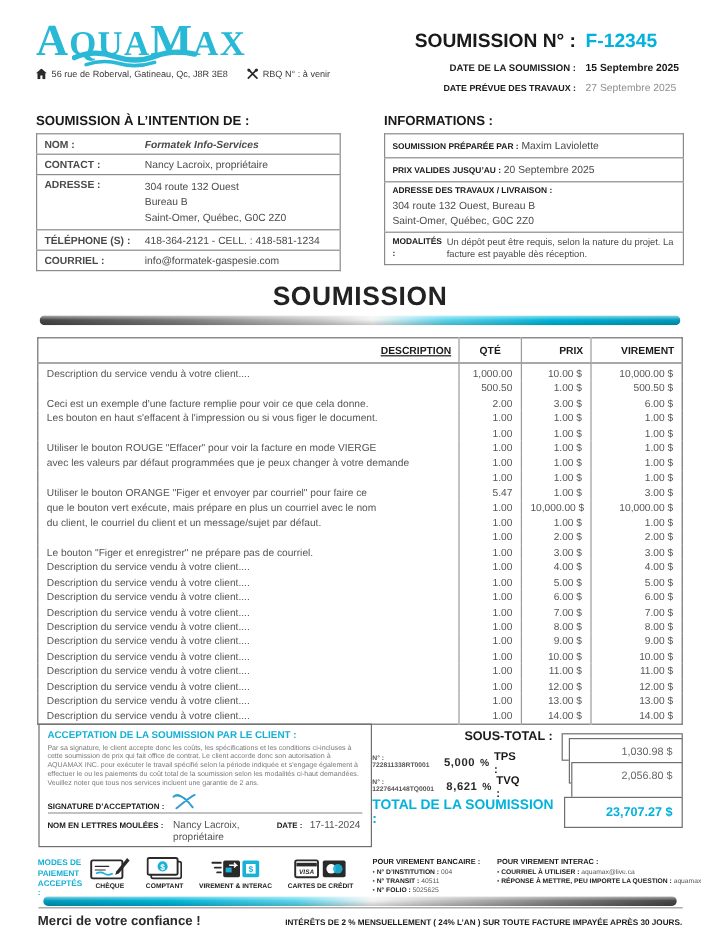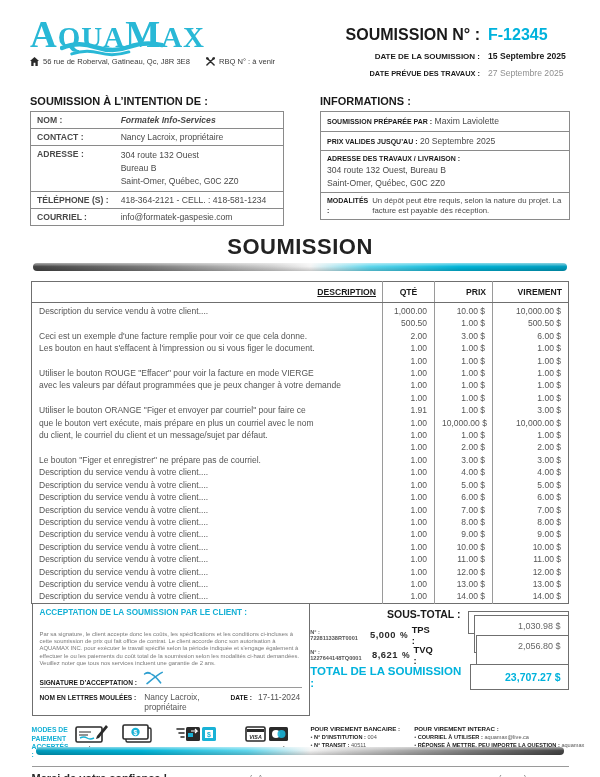--- a/index.html
+++ b/index.html
@@ -69,21 +69,21 @@
   .items .c1 { width:52px;  text-align:right; border-left:1px solid #9a9a9a; }
   .items .c2 { width:58px;  text-align:right;  border-left:1px solid #9a9a9a; }
   .items .c3 { width:76px;  text-align:right;  border-left:1px solid #9a9a9a; }
   .items thead .c0 { text-align:right;text-decoration:underline; } .items thead .c1 { text-align:center; }
   .items thead .c2, .items thead .c3 { text-align:right; }
   .items tbody tr:first-child td { padding-top:2px; }
 
   
   .bottom { width:537px; margin:-1px auto 0 auto; display:flex; align-items:stretch; }
   .accept { width:309px; border:1px solid #6f6f6f; padding:4px 7px 3px 7px; }
-  .accept-title { color:#15b0d5; font-weight:bold; font-size:8.2px; margin-bottom:14px; }
+  .accept-title { color:#15b0d5; font-weight:bold; font-size:8.2px; margin-bottom:4px; }
   .accept-body { font-size:5.9px; line-height:7.3px; color:#7a7a7a; }
   .sig-row { display:flex; align-items:flex-end; margin-top:3px; border-bottom:1px solid #9a9a9a; padding-bottom:1px; }
   .sig-label { font-size:6.6px; font-weight:bold; color:#1a1a1a; white-space:nowrap; }
   .sig-mark { margin-left:6px; height:16px; }
   .name-row { display:flex; align-items:baseline; margin-top:4px; }
   .name-label { font-size:6.6px; font-weight:bold; color:#1a1a1a; white-space:nowrap; }
   .name-val { font-size:8.4px; color:#555; margin-left:8px; flex:1; }
   .date-label { font-size:6.6px; font-weight:bold; color:#1a1a1a; }
   .date-val { font-size:8.4px; color:#555; margin-left:6px; margin-right:2px; }
 
@@ -290,21 +290,21 @@
           <td class="c3">1.00 $</td>
         </tr>
         <tr>
           <td class="c0">&nbsp;</td>
           <td class="c1">1.00</td>
           <td class="c2">1.00 $</td>
           <td class="c3">1.00 $</td>
         </tr>
         <tr>
           <td class="c0">Utiliser le bouton ORANGE "Figer et envoyer par courriel" pour faire ce</td>
-          <td class="c1">1.91</td>
+          <td class="c1">5.47</td>
           <td class="c2">1.00 $</td>
           <td class="c3">3.00 $</td>
         </tr>
         <tr>
           <td class="c0">que le bouton vert exécute, mais prépare en plus un courriel avec le nom</td>
           <td class="c1">1.00</td>
           <td class="c2">10,000.00 $</td>
           <td class="c3">10,000.00 $</td>
         </tr>
         <tr>

